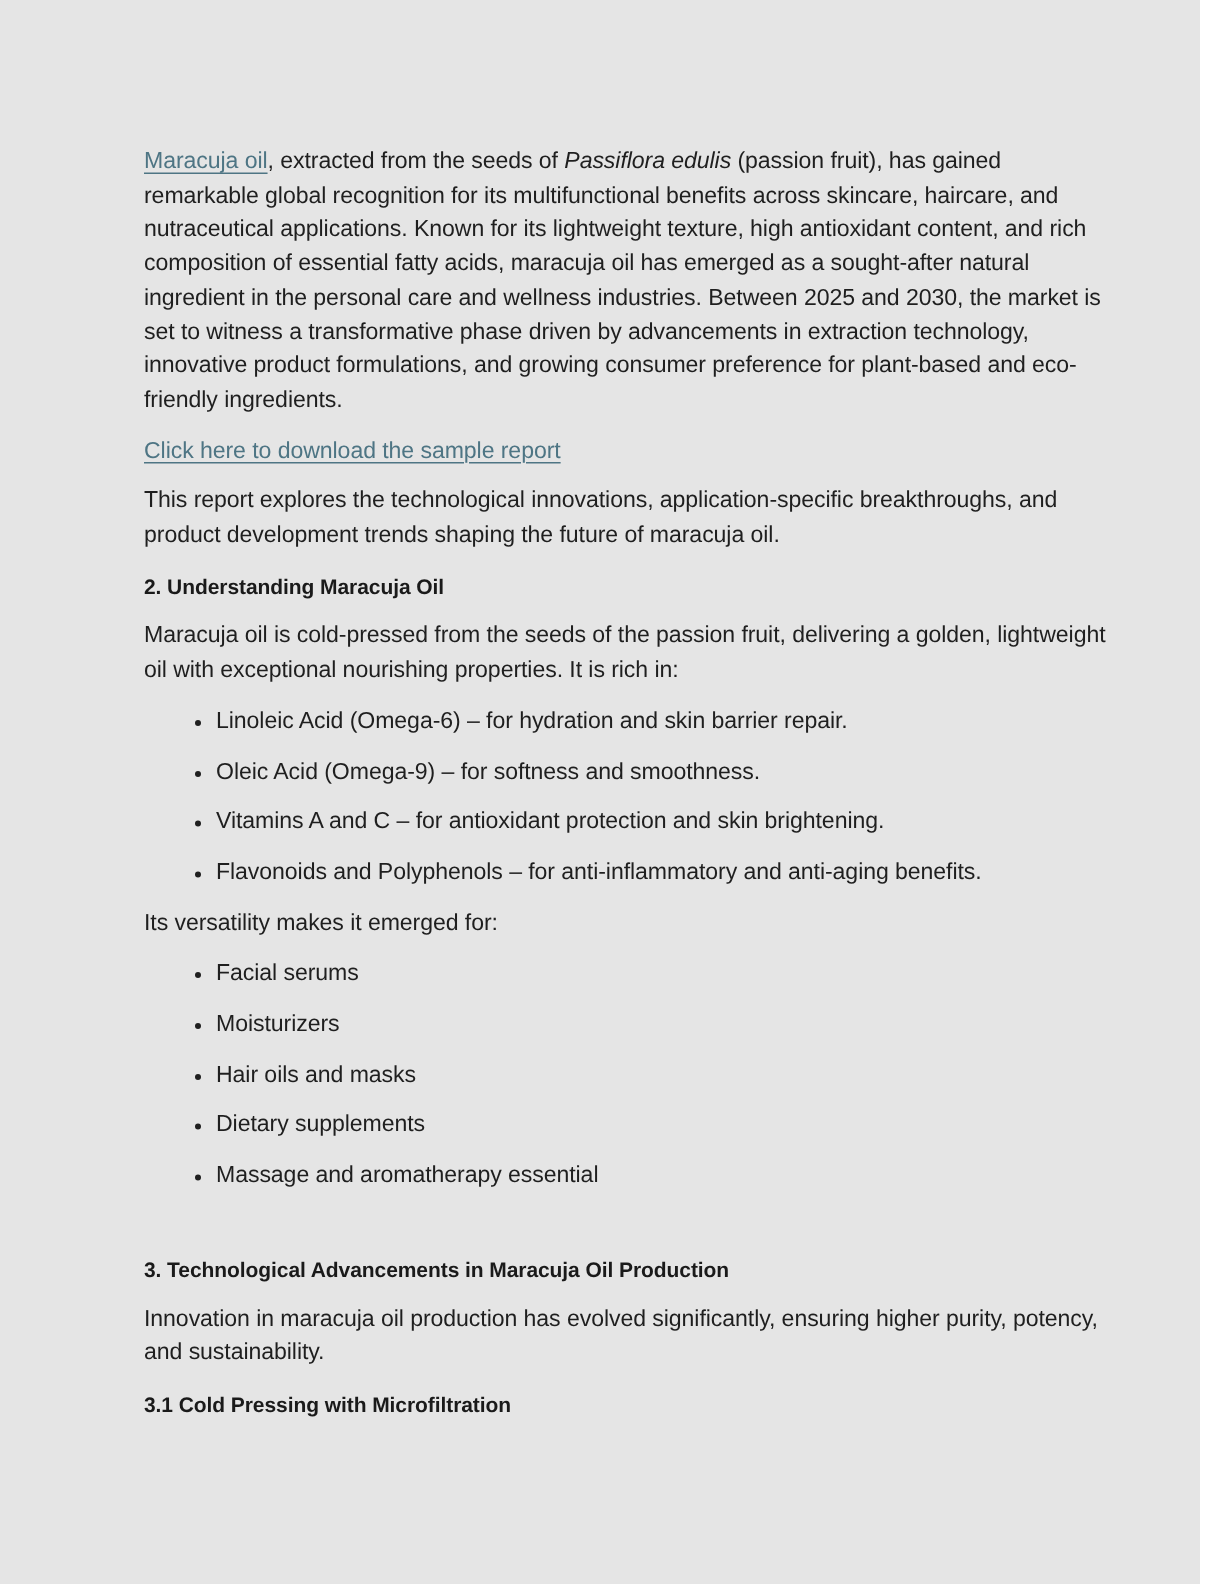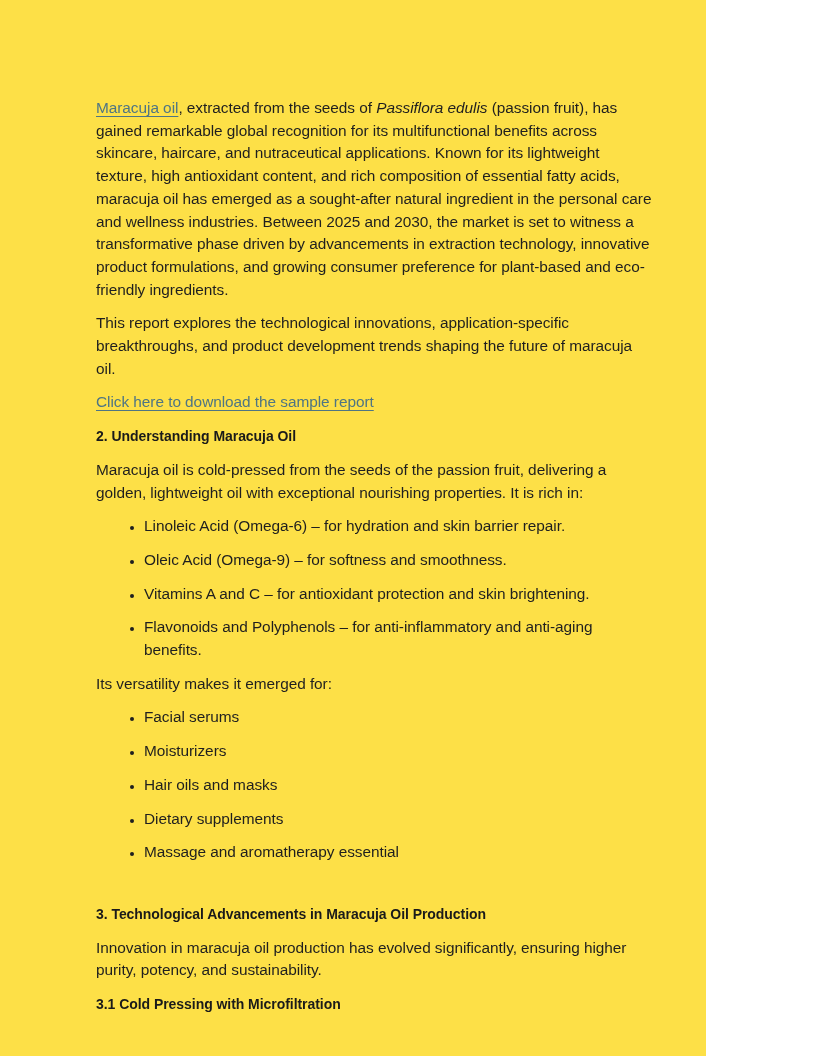--- a/index.html
+++ b/index.html
@@ -6,24 +6,24 @@
   body {
     width: 816px;
     height: 1056px;
     background: #ffffff;
     font-family: "Liberation Sans", "DejaVu Sans", sans-serif;
     color: #1f1f1f;
     overflow: hidden;
   }
   .page {
     box-sizing: border-box;
-    width: 706px;
+    width: 800px;
     height: 1056px;
     padding: 97px 52px 0 96px;
-    background: #fde047;
+    background: #e5e5e5;
   }
   .body-text {
     font-size: 15.4px;
     line-height: 22.7px;
     letter-spacing: -0.05px;
   }
   p, h2, h3 { margin: 0 0 11px 0; }
   p { font-size: 15.4px; line-height: 22.7px; letter-spacing: -0.05px; }
   h2, h3 {
     font-size: 14px;
@@ -57,25 +57,25 @@
 </style>
 </head>
 <body>
 
 <div class="page">
 
   <p class="body-text">
     <a class="doc-link">Maracuja oil</a><span>, extracted from the seeds of </span><em>Passiflora edulis</em><span> (passion fruit), has gained remarkable global recognition for its multifunctional benefits across skincare, haircare, and nutraceutical applications. Known for its lightweight texture, high antioxidant content, and rich composition of essential fatty acids, maracuja oil has emerged as a sought-after natural ingredient in the personal care and wellness industries. Between 2025 and 2030, the market is set to witness a transformative phase driven by advancements in extraction technology, innovative product formulations, and growing consumer preference for plant-based and eco-friendly ingredients.</span>
   </p>
 
-  <p>This report explores the technological innovations, application-specific breakthroughs, and product development trends shaping the future of maracuja oil.</p>
-
   <p>
     <a class="doc-link">Click here to download the sample report</a>
   </p>
+
+  <p>This report explores the technological innovations, application-specific breakthroughs, and product development trends shaping the future of maracuja oil.</p>
 
   <h2>2. Understanding Maracuja Oil</h2>
 
   <p>Maracuja oil is cold-pressed from the seeds of the passion fruit, delivering a golden, lightweight oil with exceptional nourishing properties. It is rich in:</p>
 
   <ul class="doc-list">
     <li>
       <strong>Linoleic Acid (Omega-6)</strong><span> – for hydration and skin barrier repair.</span>
     </li>
     <li>

